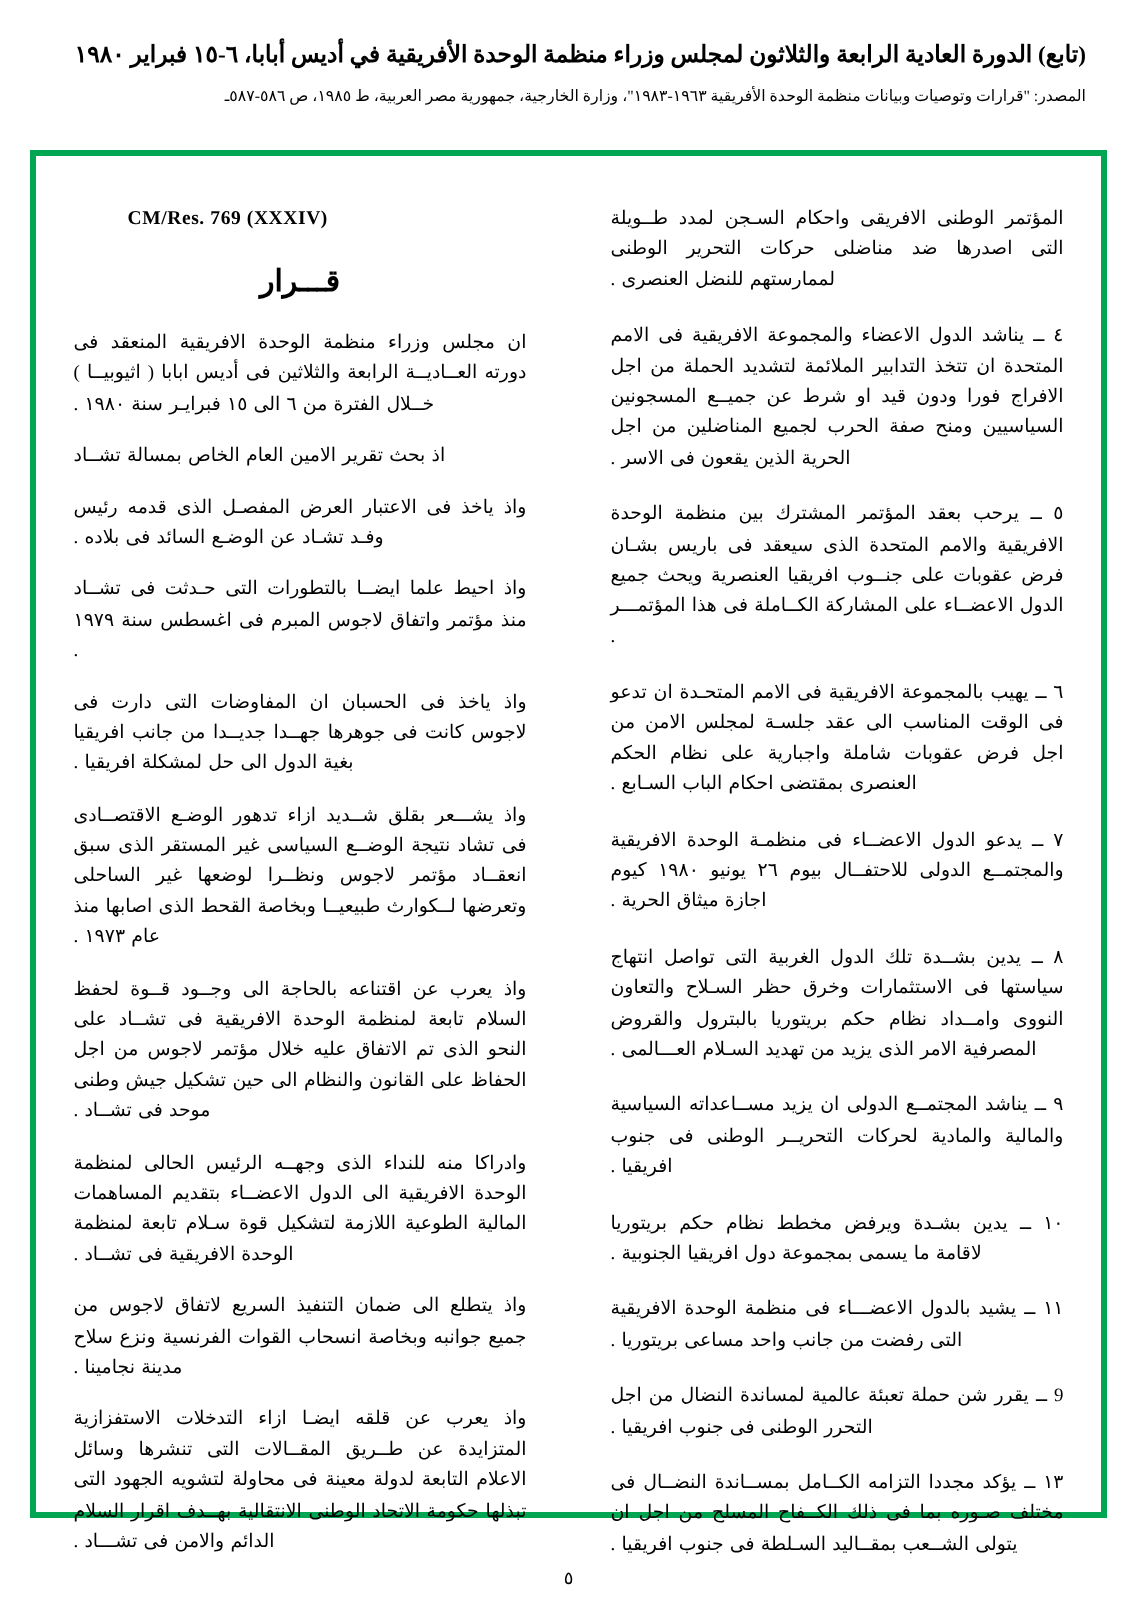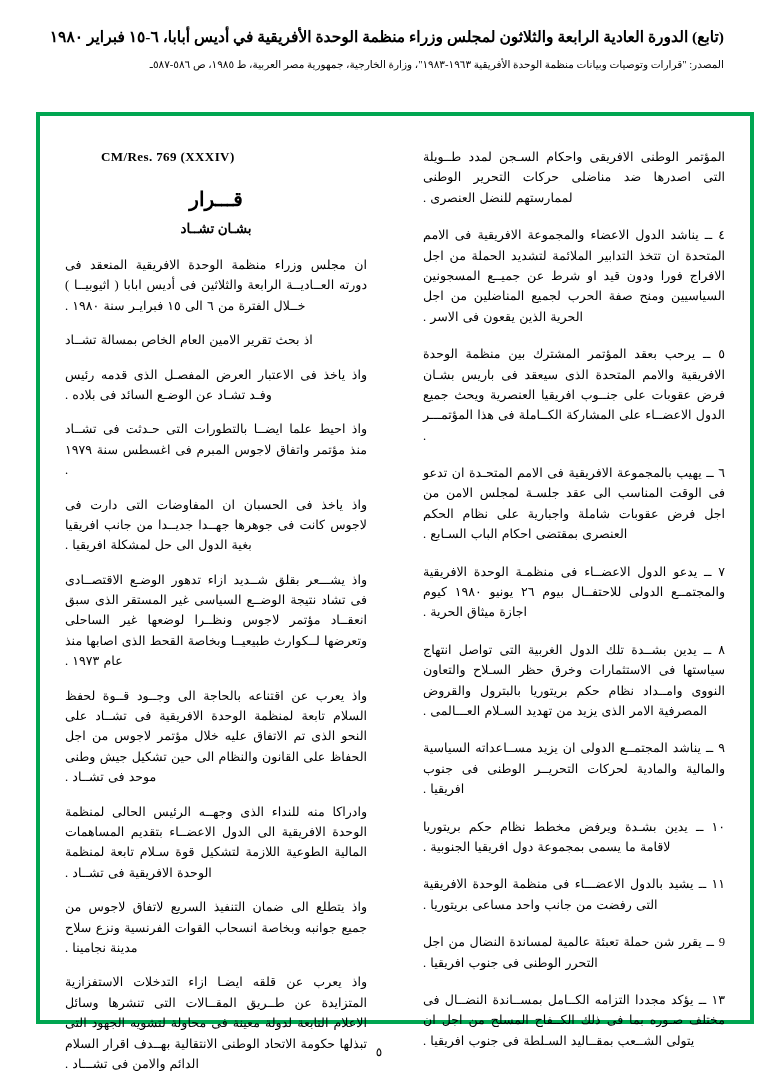--- a/index.html
+++ b/index.html
@@ -36,27 +36,26 @@
   .header-source {
     margin-top: 9px;
     font-size: 10.5px;
     line-height: 1.5;
     direction: rtl;
   }
   
   .frame {
     position: absolute;
     left: 20px;
-    top: 112px;
+    top: 100px;
     width: 718px;
     height: 912px;
     border: 4px solid #00a651;
     box-sizing: border-box;
     background: #ffffff;
-    margin-left: 16px;
   }
   .frame-inner {
     position: absolute;
     left: 4px;
     top: 4px;
     right: 4px;
     bottom: 4px;
     border: 1px solid #ffffff;
     box-sizing: border-box;
     padding: 10px 12px;
@@ -143,21 +142,20 @@
     <div class="header-source">المصدر: "قرارات وتوصيات وبيانات منظمة الوحدة الأفريقية ١٩٦٣-١٩٨٣"، وزارة الخارجية، جمهورية مصر العربية، ط ١٩٨٥، ص ٥٨٦-٥٨٧ـ</div>
   </div>
 
   <div class="frame">
     <div class="frame-inner">
       <div class="columns">
 
         <div class="col col-right">
           <div class="res-id">CM/Res. 769  (XXXIV)</div>
           <div class="decision-title">قـــرار</div>
-          <div class="decision-sub">بشـان تشــاد</div>
 
           <p class="para first-block">ان مجلس وزراء منظمة الوحدة الافريقية المنعقد فى دورته العــاديــة الرابعة والثلاثين فى أديس ابابا ( اثيوبيــا ) خــلال الفترة من ٦ الى ١٥ فبرايـر سنة ١٩٨٠ .</p>
           <p class="para">اذ بحث تقرير الامين العام الخاص بمسالة تشــاد</p>
           <p class="para">واذ ياخذ فى الاعتبار العرض المفصـل الذى قدمه رئيس وفـد تشـاد عن الوضـع السائد فى بلاده .</p>
           <p class="para">واذ احيط علما ايضــا بالتطورات التى حـدثت فى تشــاد منذ مؤتمر واتفاق لاجوس المبرم فى اغسطس سنة ١٩٧٩ .</p>
           <p class="para">واذ ياخذ فى الحسبان ان المفاوضات التى دارت فى لاجوس كانت فى جوهرها جهــدا جديــدا من جانب افريقيا بغية الدول الى حل لمشكلة افريقيا .</p>
           <p class="para">واذ يشـــعر بقلق شــديد ازاء تدهور الوضـع الاقتصــادى فى تشاد نتيجة الوضــع السياسى غير المستقر الذى سبق انعقــاد مؤتمر لاجوس ونظــرا لوضعها غير الساحلى وتعرضها لــكوارث طبيعيــا وبخاصة القحط الذى اصابها منذ عام ١٩٧٣ .</p>
           <p class="para">واذ يعرب عن اقتناعه بالحاجة الى وجــود قــوة لحفظ السلام تابعة لمنظمة الوحدة الافريقية فى تشــاد على النحو الذى تم الاتفاق عليه خلال مؤتمر لاجوس من اجل الحفاظ على القانون والنظام الى حين تشكيل جيش وطنى موحد فى تشــاد .</p>
           <p class="para">وادراكا منه للنداء الذى وجهــه الرئيس الحالى لمنظمة الوحدة الافريقية الى الدول الاعضــاء بتقديم المساهمات المالية الطوعية اللازمة لتشكيل قوة سـلام تابعة لمنظمة الوحدة الافريقية فى تشــاد .</p>
           <p class="para">واذ يتطلع الى ضمان التنفيذ السريع لاتفاق لاجوس من جميع جوانبه وبخاصة انسحاب القوات الفرنسية ونزع سلاح مدينة نجامينا .</p>

